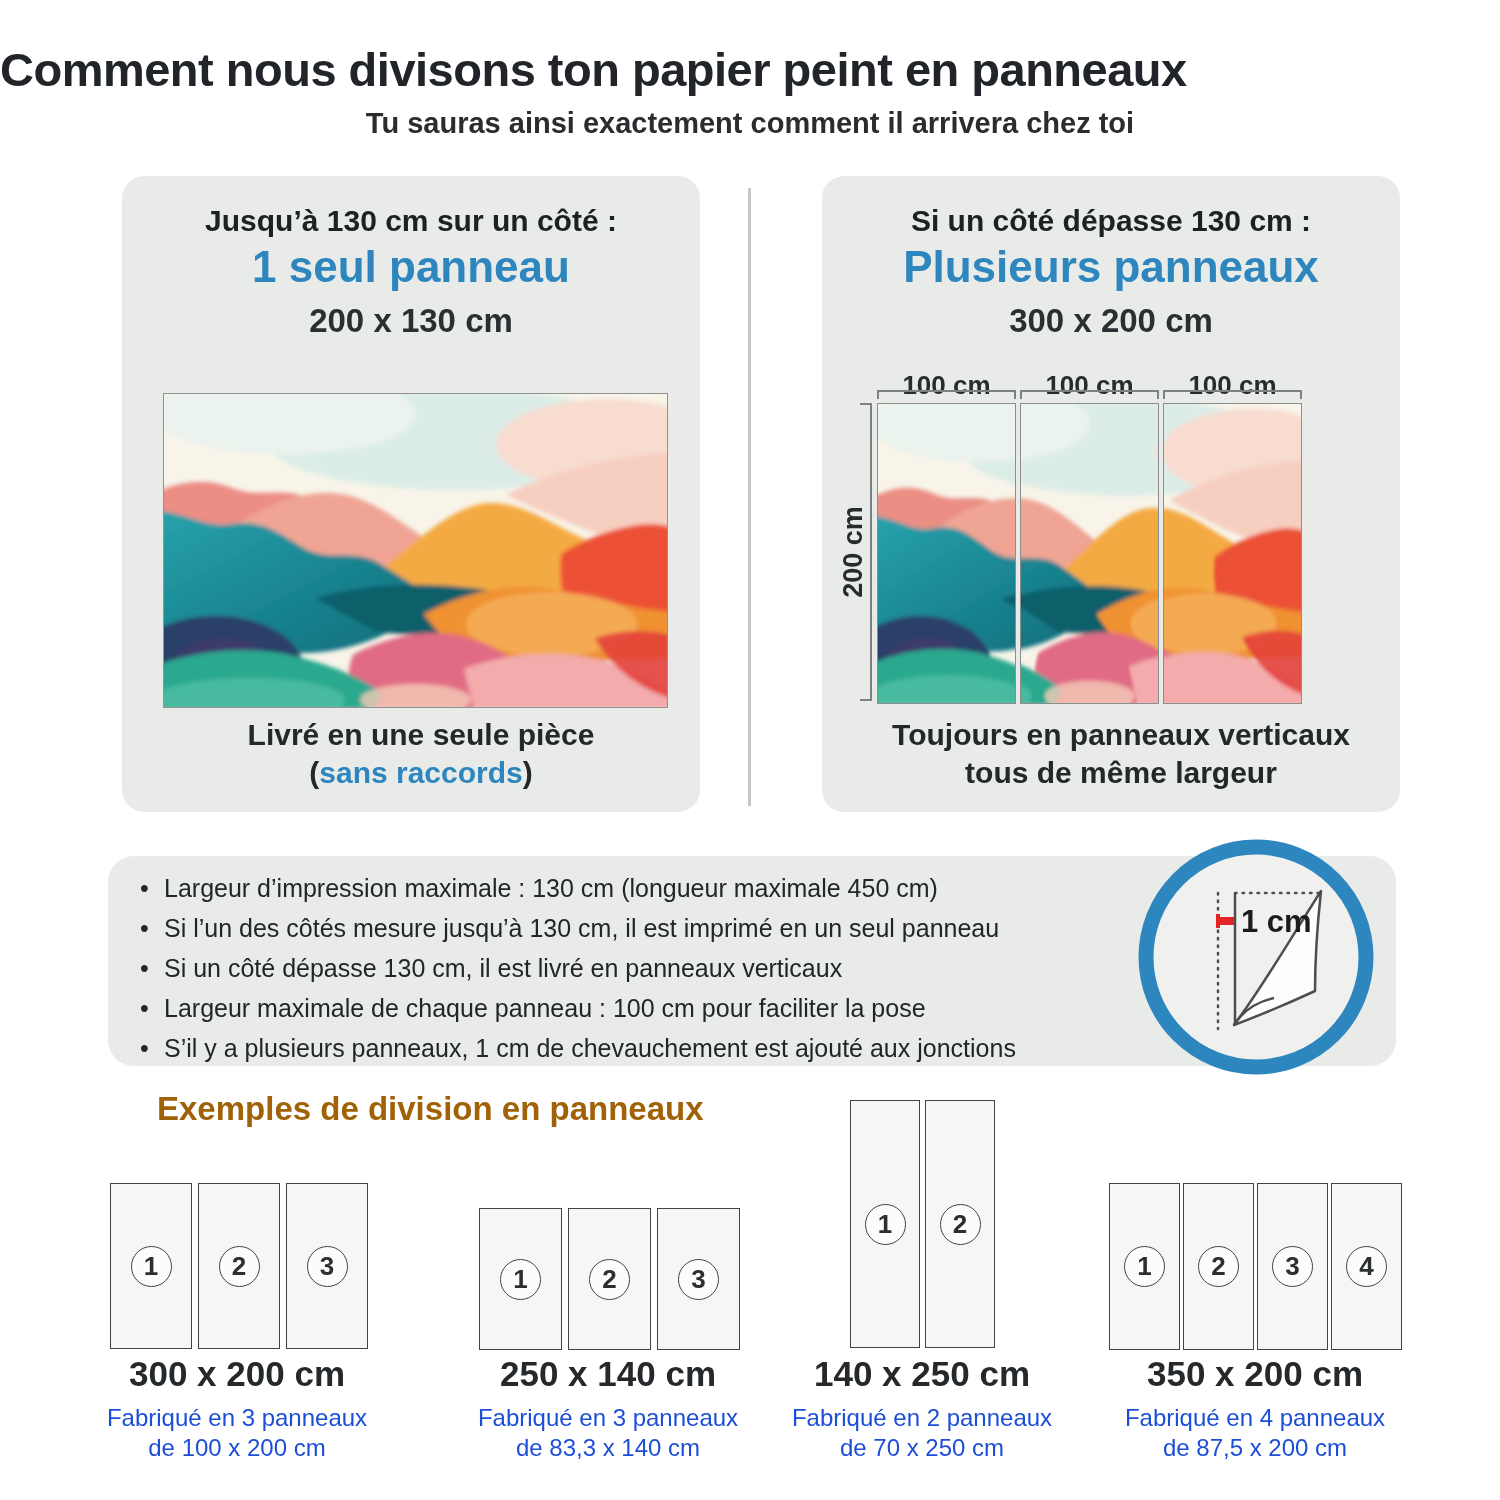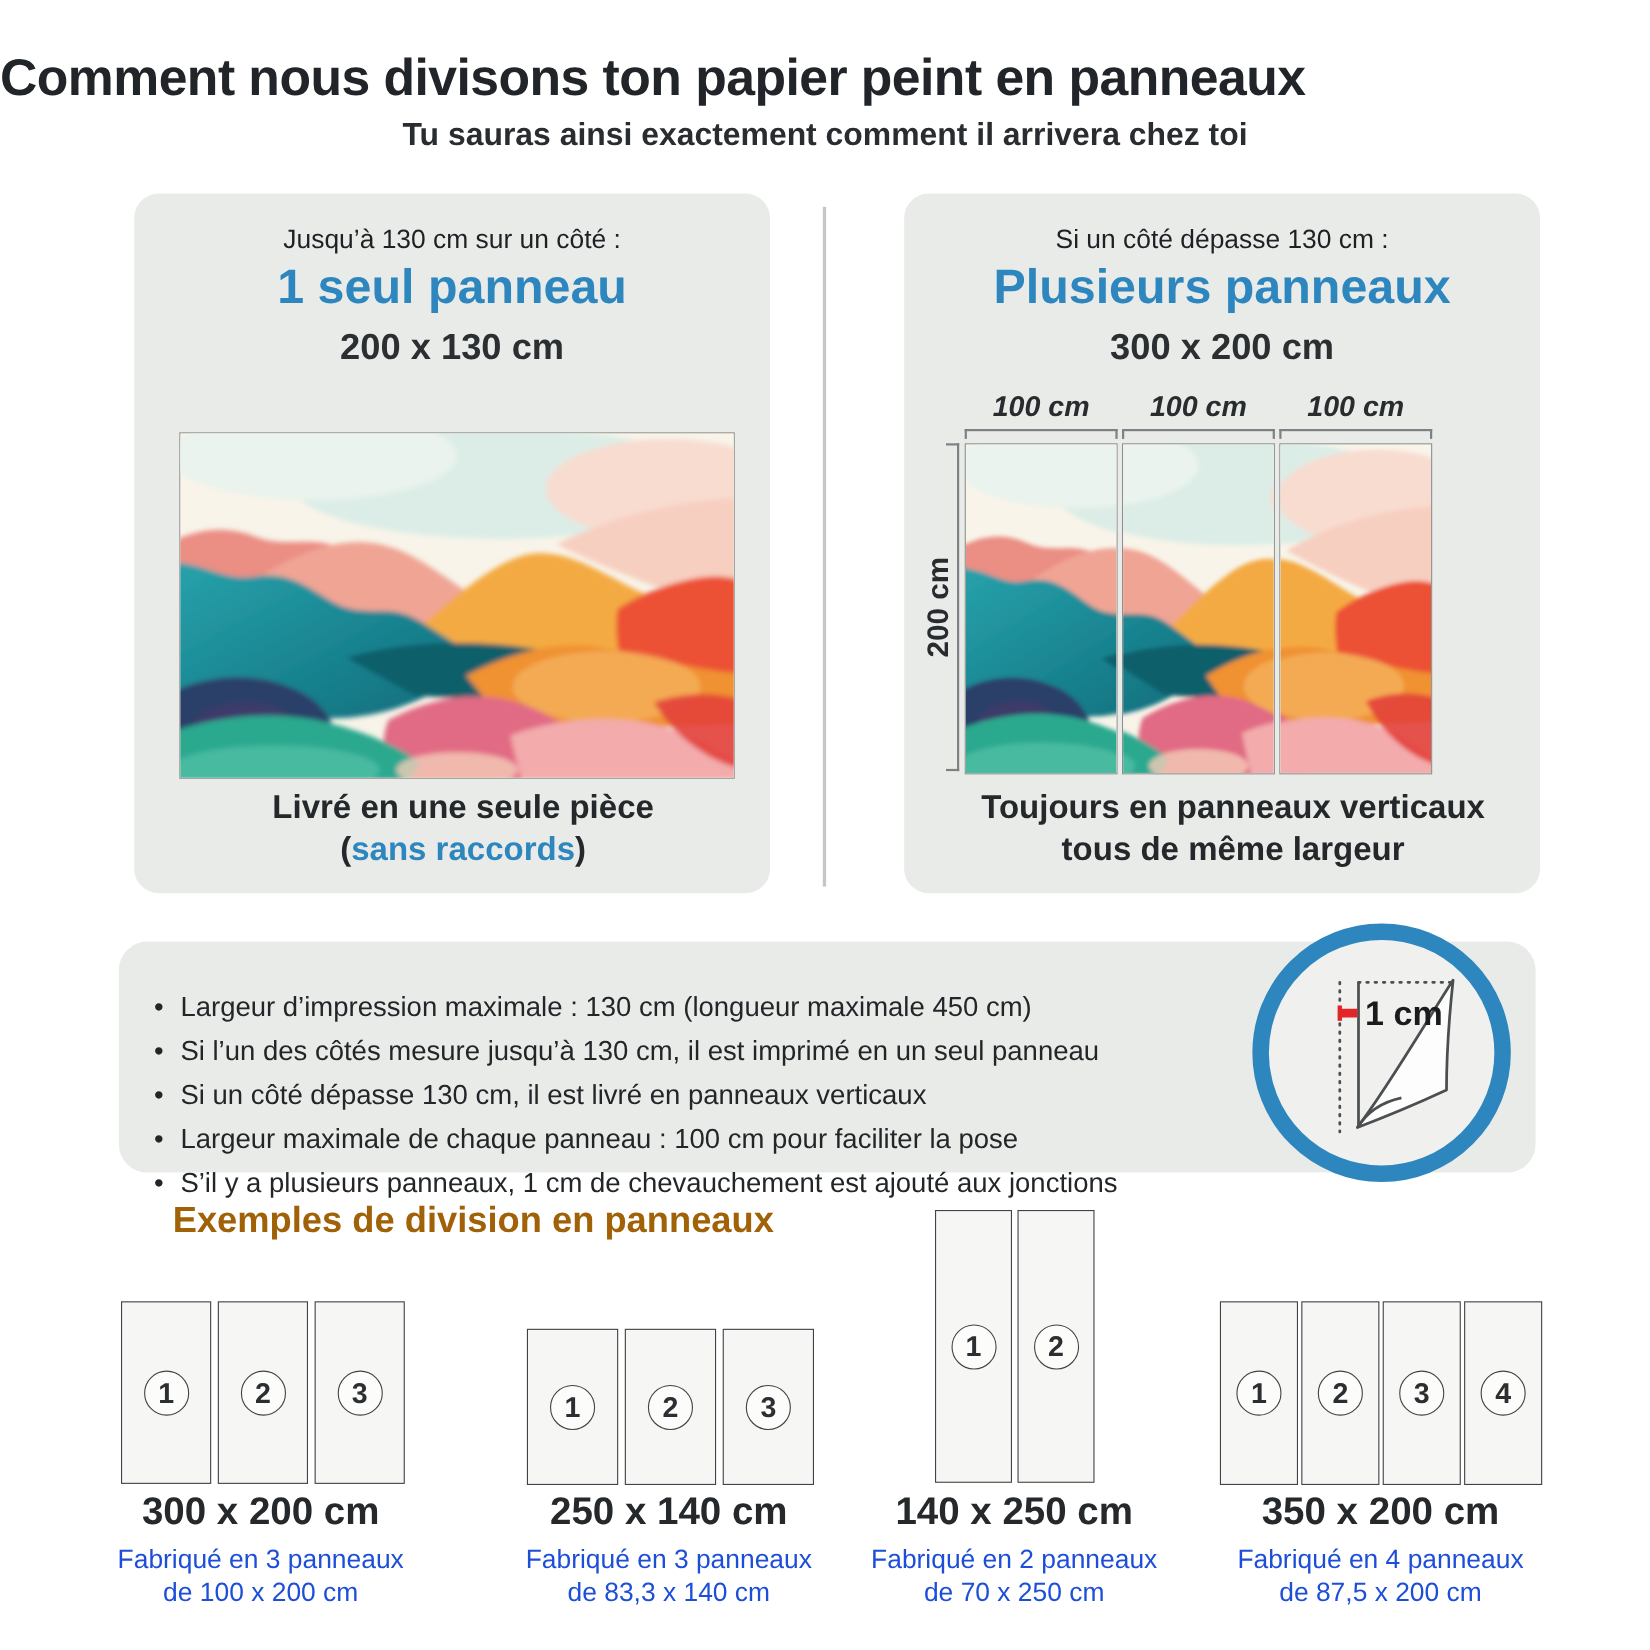--- a/index.html
+++ b/index.html
@@ -11,52 +11,52 @@
          font-size:47px;font-weight:700;color:#212529;letter-spacing:-0.5px;}
   .subtitle{position:absolute;top:107px;left:0;width:100%;text-align:center;
             font-size:29px;font-weight:600;color:#2a2d30;}
 
   
   .card{position:absolute;top:176px;width:578px;height:636px;background:#e9ebe9;border-radius:22px;}
   .card-left{left:122px;}
   .card-right{left:822px;}
   .divider{position:absolute;left:748px;top:188px;width:3px;height:618px;background:#c5c7c6;}
 
-  .c-cond{margin:0;padding-top:28px;text-align:center;font-size:24px;font-weight:400;color:#1d2124;}
+  .c-cond{margin:0;padding-top:28px;text-align:center;font-size:30px;font-weight:700;color:#1d2124;}
   .c-head{text-align:center;font-size:44px;font-weight:700;color:#2e86bf;margin-top:4px;}
   .c-size{text-align:center;font-size:33px;font-weight:700;color:#2b2f32;margin-top:10px;}
 
   .pic{position:absolute;left:41px;top:217px;width:505px;height:315px;
        border:1px solid #90938f;box-sizing:border-box;background:#f8f4e9;}
   .pic svg{display:block;width:100%;height:100%;}
 
   .card-caption{position:absolute;left:0;bottom:20px;width:100%;text-align:center;
                 font-size:30px;font-weight:600;color:#25282a;line-height:38px;padding-left:10px;}
   .blue{color:#2e86bf;font-weight:700;}
 
   
-  .wlabel{position:absolute;top:178px;width:139px;text-align:center;
-          font-size:26px;font-weight:600;color:#292c2e;font-style:italic;}
+  .wlabel{position:absolute;top:194px;width:139px;text-align:center;
+          font-size:26px;font-weight:600;color:#292c2e;}
   .wl1{left:55px;}.wl2{left:198px;}.wl3{left:341px;}
   .hbracket{position:absolute;top:214px;height:9px;width:139px;box-sizing:border-box;
             border-top:2.5px solid #7d8183;border-left:2.5px solid #7d8183;border-right:2.5px solid #7d8183;}
   .hb1{left:55px;}.hb2{left:198px;}.hb3{left:341px;}
   .vbracket{position:absolute;left:38px;top:227px;width:12px;height:298px;box-sizing:border-box;
             border-right:2.5px solid #7d8183;border-top:2.5px solid #7d8183;border-bottom:2.5px solid #7d8183;}
   .hlabel{position:absolute;left:31px;top:376px;transform:translate(-50%,-50%) rotate(-90deg);
           white-space:nowrap;font-size:27px;font-weight:600;color:#292c2e;}
   .rpanel{position:absolute;top:227px;width:139px;height:301px;box-sizing:border-box;
           border:1px solid #8b8e8c;overflow:hidden;background:#f8f4e9;}
   .rp1{left:55px;}.rp2{left:198px;}.rp3{left:341px;}
   .rpanel svg{display:block;width:100%;height:100%;}
 
   
   .rules{position:absolute;left:108px;top:856px;width:1288px;height:210px;
          background:#e9ebe9;border-radius:26px;}
-  .rules ul{list-style:none;margin:0;padding:0;position:absolute;left:56px;top:40px;}
+  .rules ul{list-style:none;margin:0;padding:0;position:absolute;left:56px;top:12px;}
   .rules li{position:relative;font-size:25px;line-height:40px;color:#232628;white-space:nowrap;}
   .rules li::before{content:"\2022";position:absolute;left:-24px;color:#232628;}
 
   
   .overlap{position:absolute;left:1132px;top:833px;width:248px;height:248px;}
 
   
   .ex-head{position:absolute;left:157px;top:1090px;margin:0;
            font-size:33px;font-weight:700;color:#a16207;}
   .panels{position:absolute;display:flex;}

